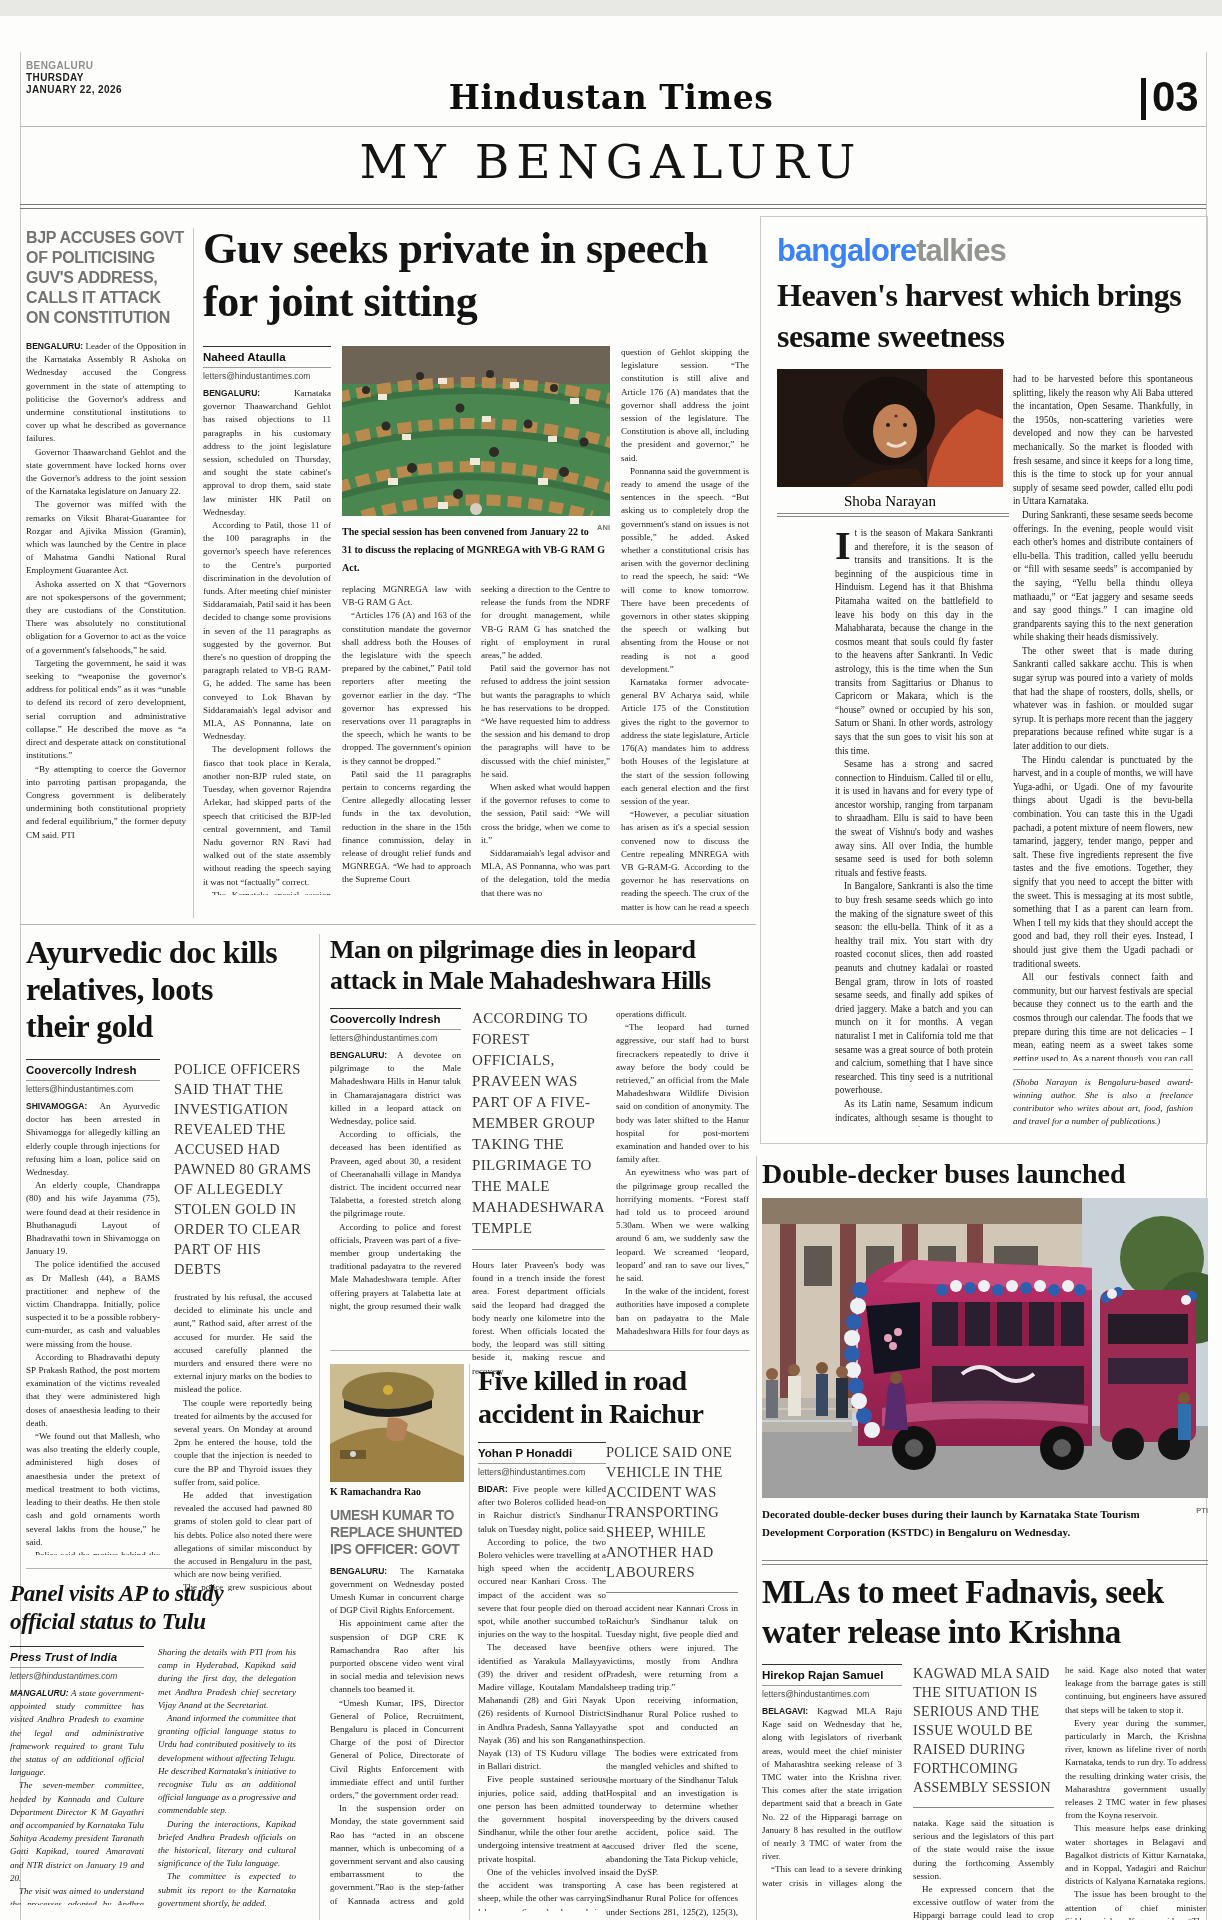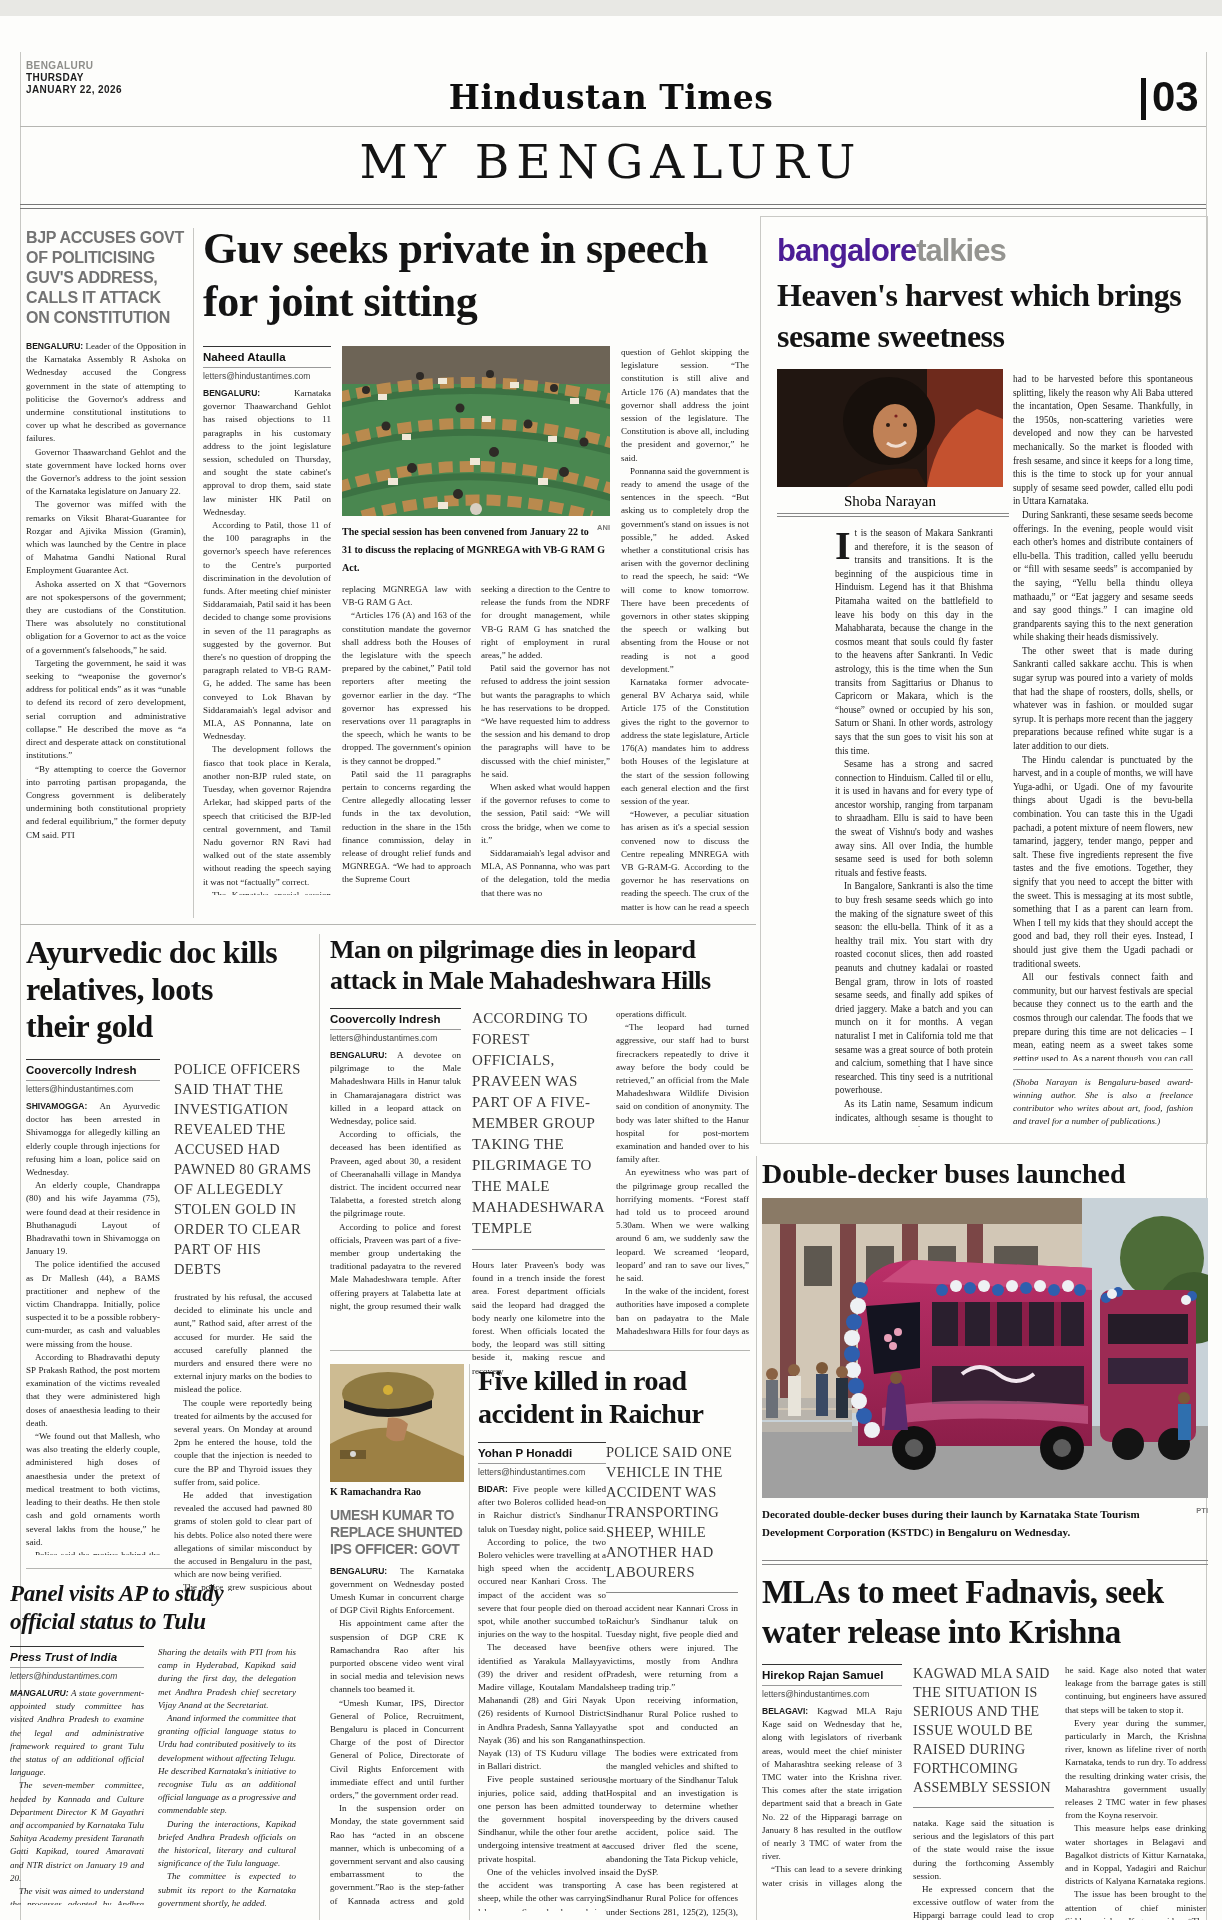--- a/index.html
+++ b/index.html
@@ -158,21 +158,21 @@
             <p>Ponnanna said the government is ready to amend the usage of the sentences in the speech. “But asking us to completely drop the government's stand on issues is not possible,” he added. Asked whether a constitutional crisis has arisen with the governor declining to read the speech, he said: “We will come to know tomorrow. There have been precedents of governors in other states skipping the speech or walking but absenting from the House or not reading is not a good development.”</p>
             <p>Karnataka former advocate-general BV Acharya said, while Article 175 of the Constitution gives the right to the governor to address the state legislature, Article 176(A) mandates him to address both Houses of the legislature at the start of the session following each general election and the first session of the year.</p>
             <p>“However, a peculiar situation has arisen as it's a special session convened now to discuss the Centre repealing MNREGA with VB G-RAM-G. According to the governor he has reservations on reading the speech. The crux of the matter is how can he read a speech to which he has reservations. It is now a matter of controversy whether the session convened is valid,” Acharya said.</p>
           </div>
       </div>
     </div>
   </div>
 
   <div class="abs talkies-box" style="left:760px; top:200px; width:448px; height:928px;">
     <div class="abs logo" style="left:16px; top:16px;">
-      <span style="color:#4c1d95;">bangalore</span><span style="color:#949490;">talkies</span>
+      <span style="color:#3b82f6;">bangalore</span><span style="color:#949490;">talkies</span>
     </div>
     <div class="abs hl" style="left:16px; top:58px; width:412px; font-size:32px; line-height:41px; letter-spacing:-0.5px; font-weight:bold;">Heaven's harvest which brings sesame sweetness</div>
     <svg class="abs photo-svg" style="left:16px; top:152px;" width="226" height="118" viewBox="0 0 226 118">
       <rect width="226" height="118" fill="#211611"></rect>
       <rect x="150" y="0" width="76" height="118" fill="#6e2a1c"></rect>
       <ellipse cx="112" cy="52" rx="46" ry="44" fill="#17100c"></ellipse>
       <ellipse cx="118" cy="62" rx="22" ry="27" fill="#c08156"></ellipse>
       <circle cx="111" cy="56" r="2" fill="#2a1a12"></circle>
       <circle cx="128" cy="56" r="2" fill="#2a1a12"></circle>
       <circle cx="119" cy="47" r="1.6" fill="#7a2020"></circle>

